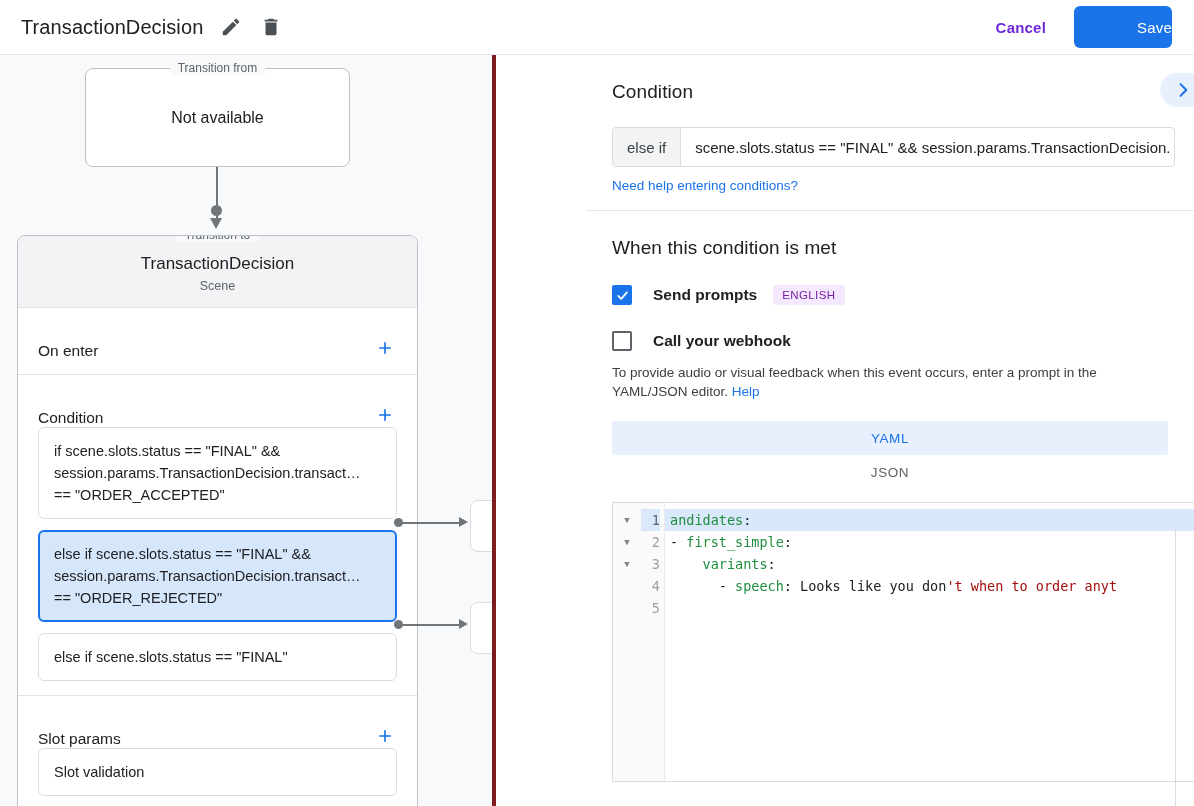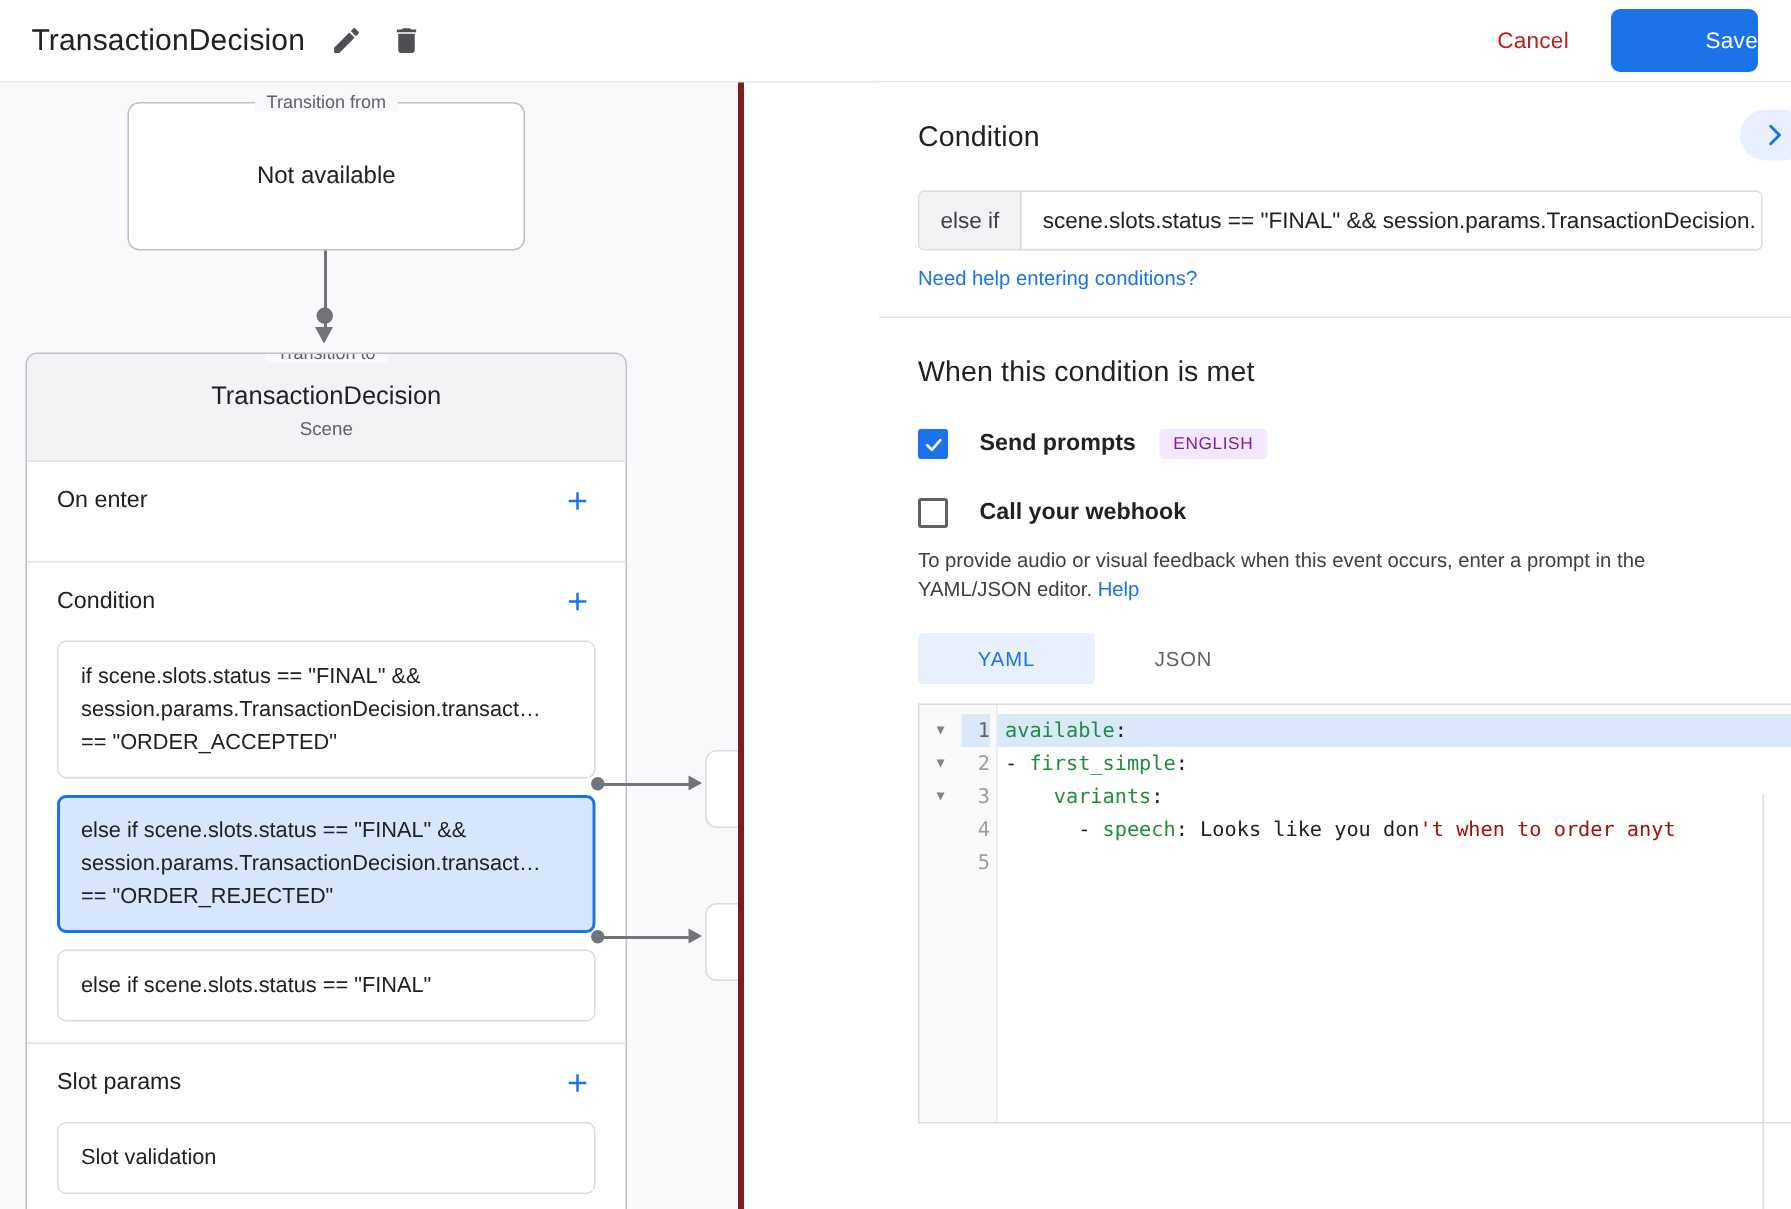--- a/index.html
+++ b/index.html
@@ -28,21 +28,21 @@
   }
   .hdr-icon-btn {
     margin-left: 16px;
     width: 24px; height: 24px;
     display: flex; align-items: center; justify-content: center;
     cursor: pointer;
   }
   .hdr-icon-btn svg { display: block; }
   .header-spacer { flex: 1; }
   .cancel-btn {
-    font-size: 15px; color: #b91c1c; font-weight: 400;
+    font-size: 15px; color: #6d28d9; font-weight: 700;
     background: none; border: none;
     letter-spacing: .2px;
     cursor: pointer; padding: 8px 12px;
     font-family: inherit;
   }
   .save-btn {
     margin-left: 16px; margin-right: 22px;
     background: #1a73e8; color: #fff;
     border: none; border-radius: 6px;
     font-size: 15px; font-weight: 500; letter-spacing: .2px;
@@ -118,21 +118,21 @@
   }
   .scene-head-title { font-size: 17px; color: #202124; line-height: 1.4; }
   .scene-head-sub { font-size: 12.5px; color: #5f6368; margin-top: 3px; }
 
   .section {
     border-bottom: 1px solid #e0e2e5;
     padding: 0 20px 14px;
   }
   .section:last-child { border-bottom: none; }
   .section-head {
-    display: flex; align-items: center; justify-content: space-between;
+    display: flex; align-items: flex-end; justify-content: space-between;
     height: 52px;
   }
   .section-title { font-size: 15.5px; color: #202124; }
   .plus-btn {
     width: 24px; height: 24px;
     display: flex; align-items: center; justify-content: center;
     cursor: pointer;
   }
   .plus-btn svg { display: block; }
 
@@ -268,21 +268,21 @@
     white-space: nowrap;
   }
   .hint-text {
     margin-top: 12px;
     font-size: 13.5px; line-height: 19px; color: #3c4043;
     max-width: 563px;
   }
   .hint-text a { color: #1a73e8; text-decoration: none; cursor: pointer; }
 
   .tabs {
-    display: flex; margin-top: 20px;
+    display: flex; margin-top: 20px; flex-direction: column;
   }
   .tab {
     height: 34px; min-width: 118px;
     display: flex; align-items: center; justify-content: center;
     font-size: 13.5px; letter-spacing: .6px; font-weight: 500;
     color: #5f6368; cursor: pointer;
     border-radius: 3px;
   }
   .tab.active { background: #e8f0fe; color: #1a73e8; }
 
@@ -494,21 +494,21 @@
             <div class="fold-cell"></div>
           </div>
         <div class="gutter-num" id="num-host">
             <div class="hl">1</div>
             <div>2</div>
             <div>3</div>
             <div>4</div>
             <div>5</div>
           </div>
         <div class="code-area" id="code-host">
-            <div class="code-line hl"><span class="k">available</span><span class="t">:</span></div>
+            <div class="code-line hl"><span class="k">andidates</span><span class="t">:</span></div>
             <div class="code-line"><span class="t">- </span><span class="k">first_simple</span><span class="t">:</span></div>
             <div class="code-line"><span class="t">    </span><span class="k">variants</span><span class="t">:</span></div>
             <div class="code-line"><span class="t">      - </span><span class="k">speech</span><span class="t">: </span><span class="t">Looks like you don</span><span class="s">'t when to order anyt</span></div>
             <div class="code-line"></div>
           </div>
       </div>
     </div>
   </div>
 
   <div class="editor-rule"></div>

